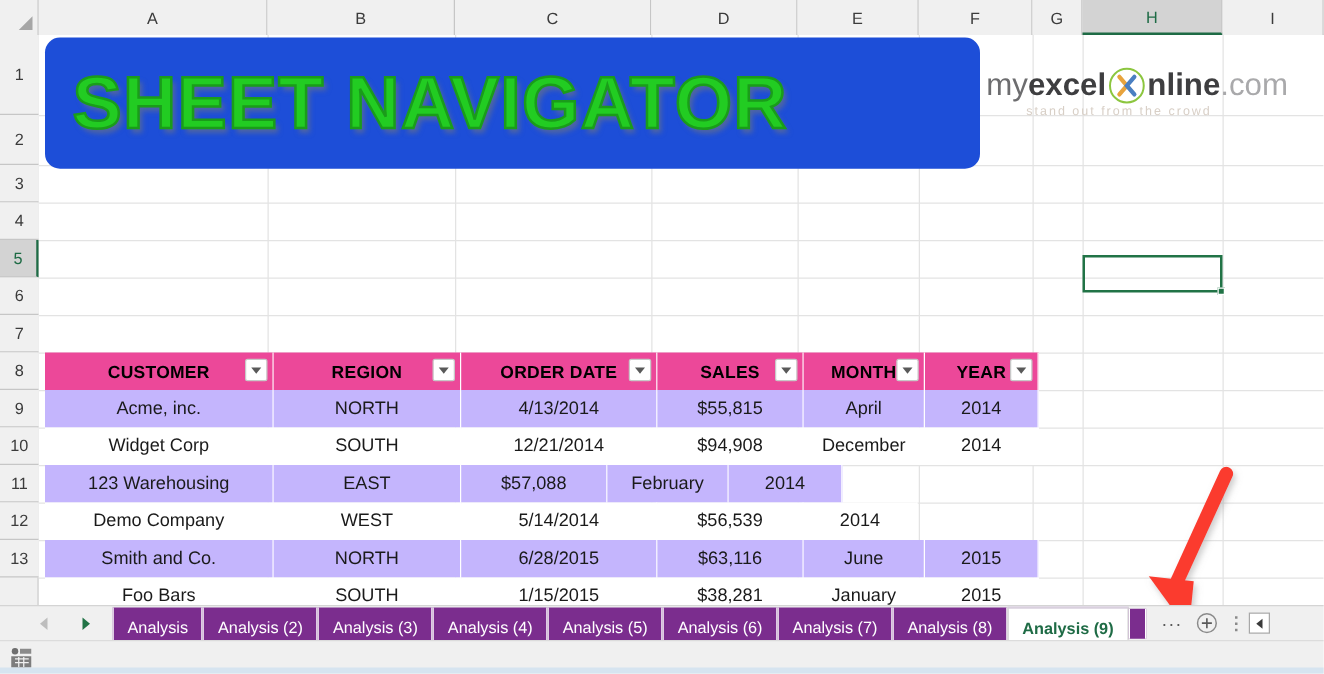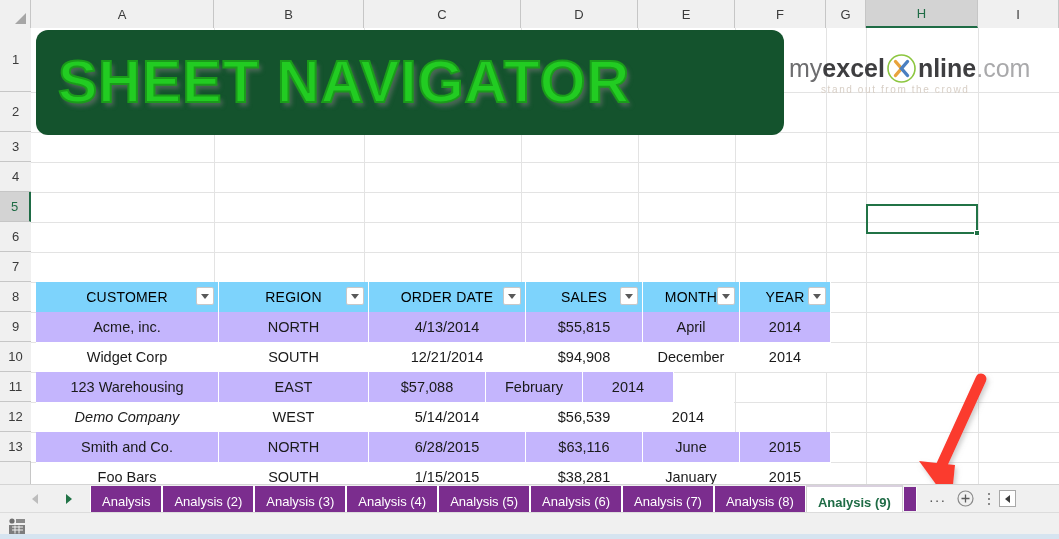--- a/index.html
+++ b/index.html
@@ -63,21 +63,21 @@
     background: #ffffff;
     overflow: hidden;
   }
   .gridline-v { position: absolute; top: 0; width: 1px; height: 456px; background: #e3e3e3; }
   .gridline-h { position: absolute; left: 0; height: 1px; width: 1028px; background: #e3e3e3; }
 
   
   .title-banner {
     position: absolute; left: 5px; top: 2px;
     width: 748px; height: 105px;
-    background: #14532d;
+    background: #1d4ed8;
     border-radius: 12px;
     text-decoration: underline;
   }
   .title-text {
     position: absolute; left: 22px; top: 18px;
     font-size: 59px; font-weight: bold;
     font-family: "Liberation Sans", sans-serif;
     letter-spacing: 1px;
     color: #22cc22;
     -webkit-text-stroke: 2px #1a9c1a;
@@ -122,24 +122,24 @@
   .tbl-row { position: absolute; left: 0; height: 30px; display: flex; }
   .tbl-cell {
     height: 30px;
     display: flex; align-items: center; justify-content: center;
     font-size: 14.5px; color: #1a1a1a;
     border-right: 1px solid #ffffff;
     overflow: hidden; white-space: nowrap;
   }
   .tbl-head-cell {
     height: 30px;
-    background: #7dd3fc;
+    background: #ec4899;
     display: flex; align-items: center; justify-content: center;
     position: relative;
-    font-size: 14px; font-weight: normal; color: #000000;
+    font-size: 14px; font-weight: bold; color: #000000;
     border-right: 1px solid #ffffff;
     letter-spacing: 0.2px;
   }
   .filter-btn {
     position: absolute; right: 4px; top: 5px;
     width: 18px; height: 18px;
     background: #ffffff;
     border: 1px solid #c8c8c8;
     border-radius: 2px;
     display: flex; align-items: center; justify-content: center;
@@ -384,21 +384,21 @@
           <div class="tbl-cell band-b" style="width: 91px;">2014</div>
         </div>
         <div class="tbl-row" style="top: 90px;">
           <div class="tbl-cell band-a" style="width: 183px;">123 Warehousing</div>
           <div class="tbl-cell band-a" style="width: 150px;">EAST</div>
           <div class="tbl-cell band-a" style="width: 117px;">$57,088</div>
           <div class="tbl-cell band-a" style="width: 97px;">February</div>
           <div class="tbl-cell band-a" style="width: 91px;">2014</div>
         </div>
         <div class="tbl-row" style="top: 120px;">
-          <div class="tbl-cell band-b" style="width: 183px; font-style: italic;">Demo Company</div>
+          <div class="tbl-cell band-b" style="width: 183px;">Demo Company</div>
           <div class="tbl-cell band-b" style="width: 150px;">WEST</div>
           <div class="tbl-cell band-b" style="width: 157px;">5/14/2014</div>
           <div class="tbl-cell band-b" style="width: 117px;">$56,539</div>
           <div class="tbl-cell band-b" style="width: 91px;">2014</div>
         </div>
         <div class="tbl-row" style="top: 150px;">
           <div class="tbl-cell band-a" style="width: 183px;">Smith and Co.</div>
           <div class="tbl-cell band-a" style="width: 150px;">NORTH</div>
           <div class="tbl-cell band-a" style="width: 157px;">6/28/2015</div>
           <div class="tbl-cell band-a" style="width: 117px;">$63,116</div>

